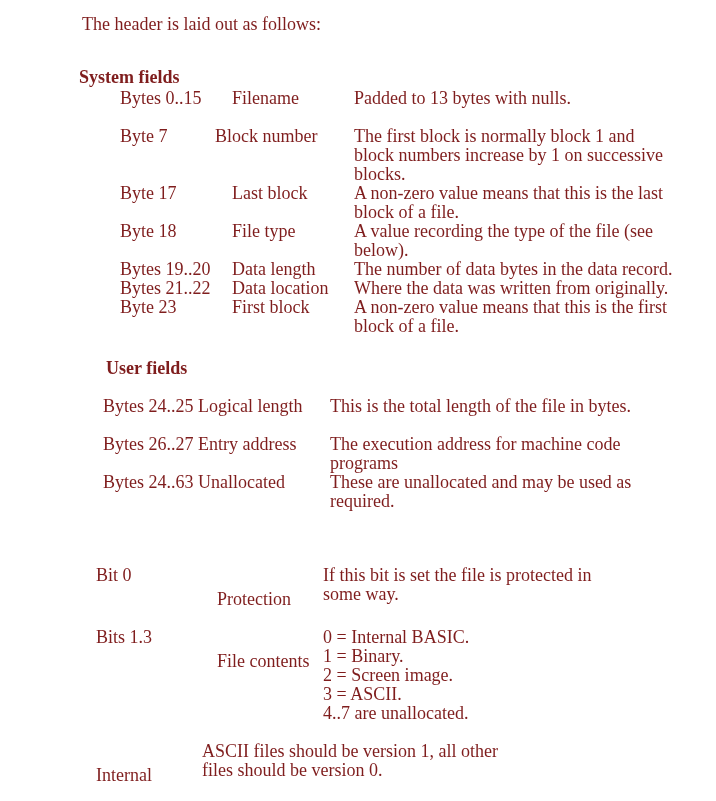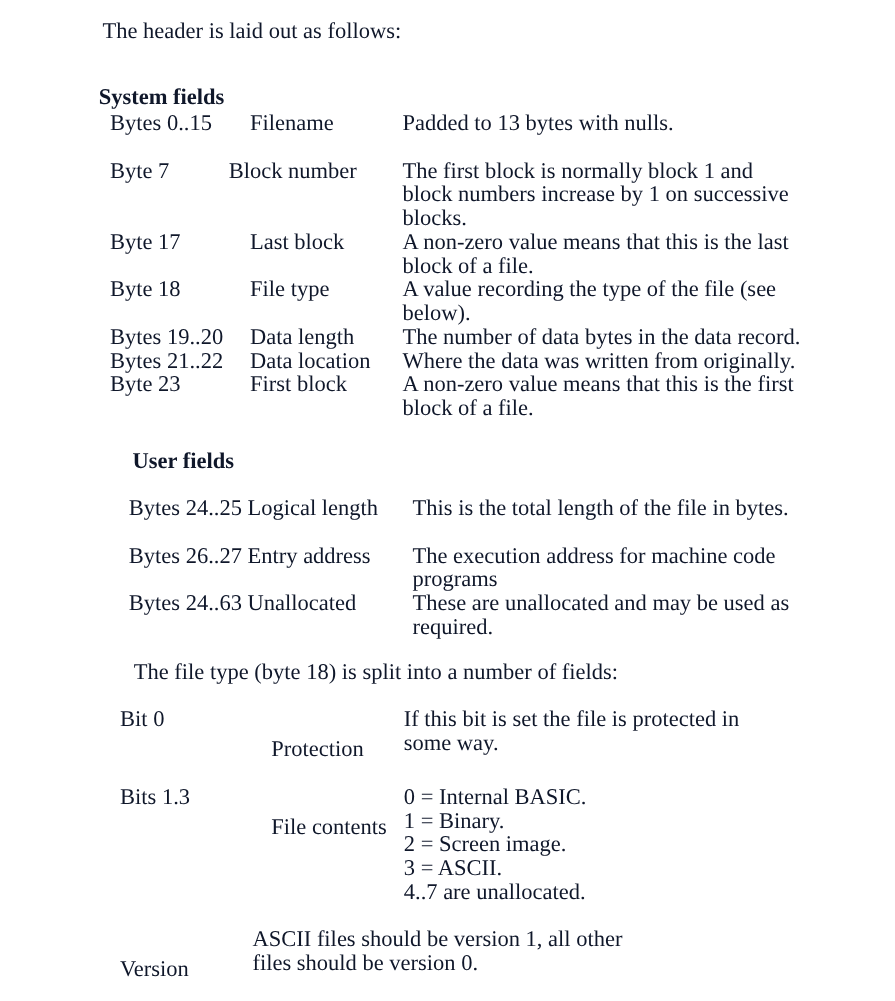--- a/index.html
+++ b/index.html
@@ -8,40 +8,40 @@
     background: #ffffff;
   }
   .page {
     position: relative;
     width: 716px;
     height: 801px;
     background: #ffffff;
     font-family: "Liberation Serif", "DejaVu Serif", serif;
     font-size: 18px;
     line-height: 19px;
-    color: #0f172a;
+    color: #7f1d1d;
     overflow: hidden;
   }
   .abs { position: absolute; }
   .bold { font-weight: bold; }
 
   
   .intro        { left: 82px;  top: 15px; }
   .sys-heading  { left: 79px;  top: 68px; }
   .sys-table    { left: 88px;  top: 89px;  width: 610px; }
   .user-heading { left: 106px; top: 359px; }
   .user-table   { left: 103px; top: 397px; width: 600px; }
   .ft-para      { left: 107px; top: 528px; }
   .bits-table   { left: 96px;  top: 566px; width: 610px; }
 
   .row { display: flex; align-items: flex-start; }
   .gap-above { margin-top: 19px; }
 
   
-  .sys-table .c1  { width: 112px; flex: none; white-space: pre; }
+  .sys-table .c1  { width: 112px; flex: none; white-space: pre; margin-left: 32px; }
   .sys-table .c2  { width: 122px; flex: none; white-space: pre; }
   .sys-table .c3  { flex: 1; white-space: pre; }
   
   .sys-table .row-block-number .c2 { margin-left: -17px; width: 139px; }
 
   
   .user-table .c1 { width: 227px; flex: none; white-space: pre; }
   .user-table .c3 { flex: 1; white-space: pre; }
 
   
@@ -113,38 +113,37 @@
       <div class="c3">The execution address for machine code
 programs</div>
     </div>
     <div class="row">
       <div class="c1"><span>Bytes 24..63</span> <span>Unallocated</span></div>
       <div class="c3">These are unallocated and may be used as
 required.</div>
     </div>
   </div>
 
-  <div class="abs ft-para">The file type (byte 18) is split into a number of fields:</div>
 
   <div class="abs bits-table">
     <div class="row">
       <div class="c1">Bit 0</div>
       <div class="c2">Protection</div>
       <div class="c3">If this bit is set the file is protected in
 some way.</div>
     </div>
     <div class="row gap-above">
       <div class="c1">Bits 1.3</div>
       <div class="c2">File contents</div>
       <div class="c3">0 = Internal BASIC.
 1 = Binary.
 2 = Screen image.
 3 = ASCII.
 4..7 are unallocated.</div>
     </div>
     <div class="row gap-above">
-      <div class="c2">Version</div>
+      <div class="c2">Internal</div>
       <div class="c3">ASCII files should be version 1, all other
 files should be version 0.</div>
     </div>
   </div>
 
 </div>
 
 </body></html>

